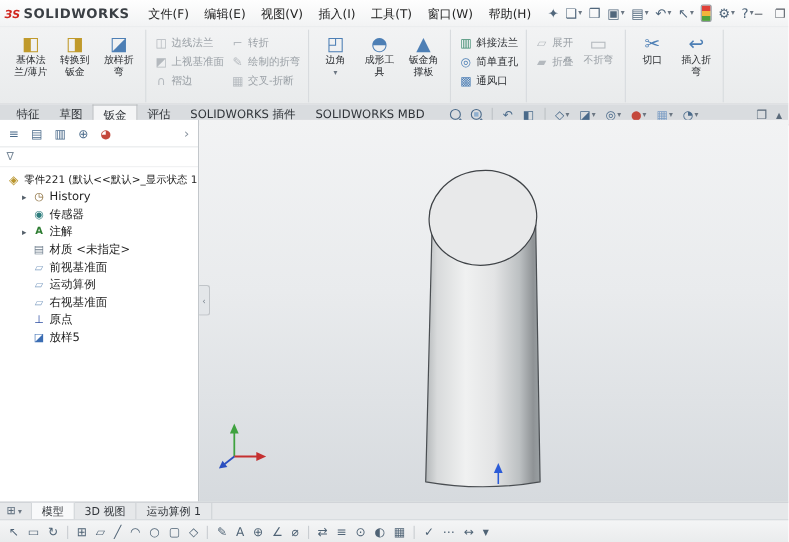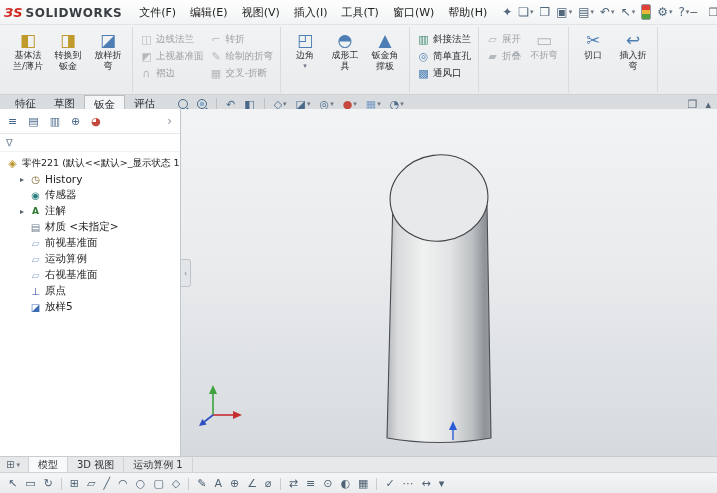--- a/index.html
+++ b/index.html
@@ -2,21 +2,21 @@
 <html><head>
 <meta charset="utf-8">
 <style>
   html,body{margin:0;padding:0;}
   body{font-family:"DejaVu Sans","Liberation Sans",sans-serif;}
   .window{position:relative;width:717px;height:493px;background:#fff;overflow:hidden;font-size:11px;color:#222;}
 
   
   .menubar{height:24px;display:flex;align-items:center;background:linear-gradient(#fefefe,#f2f3f4);border-bottom:1px solid #e2e4e6;padding:0 4px;}
   .logo{display:flex;align-items:baseline;gap:3px;margin-right:10px;white-space:nowrap;}
-  .logo .ds{color:#d0261f;font-weight:bold;font-style:italic;font-size:13px;}
+  .logo .ds{color:#d0261f;font-weight:bold;font-style:italic;font-size:10px;}
   .logo .sw{color:#3a3f44;font-weight:bold;font-size:12px;letter-spacing:.5px;}
   .menu-item{padding:3px 7px;color:#222;cursor:default;white-space:nowrap;}
   .qtools{display:flex;align-items:center;gap:6px;margin-left:8px;color:#51677c;}
   .qbtn{display:flex;align-items:center;gap:1px;}
   .qbtn .g{font-size:12px;}
   .dd-caret{font-size:7px;color:#6b7682;}
   .traffic{display:inline-block;width:8px;height:14px;border-radius:2px;border:1px solid #949aa0;background:linear-gradient(180deg,#e04038 0 33%,#f2b53c 33% 66%,#4fa23d 66% 100%);}
   .winctl{margin-left:auto;display:flex;align-items:center;gap:10px;color:#5a6068;padding-right:4px;}
   .winctl span{font-size:11px;}
 
@@ -264,20 +264,22 @@
         <span class="lbl">弯</span>
       </div>
     </div>
   </div>
 
   <div class="tabbar">
     <span class="tab">特征</span>
     <span class="tab">草图</span>
     <span class="tab active">钣金</span>
     <span class="tab">评估</span>
+    <span class="tab">SOLIDWORKS 插件</span>
+    <span class="tab">SOLIDWORKS MBD</span>
 
     <div class="headsup">
       <span class="hbtn">
           <span class="mag"></span>
         </span>
       <span class="hbtn">
           <span class="mag area"></span>
         </span>
       <span class="hsep"></span>
       <span class="hbtn">

